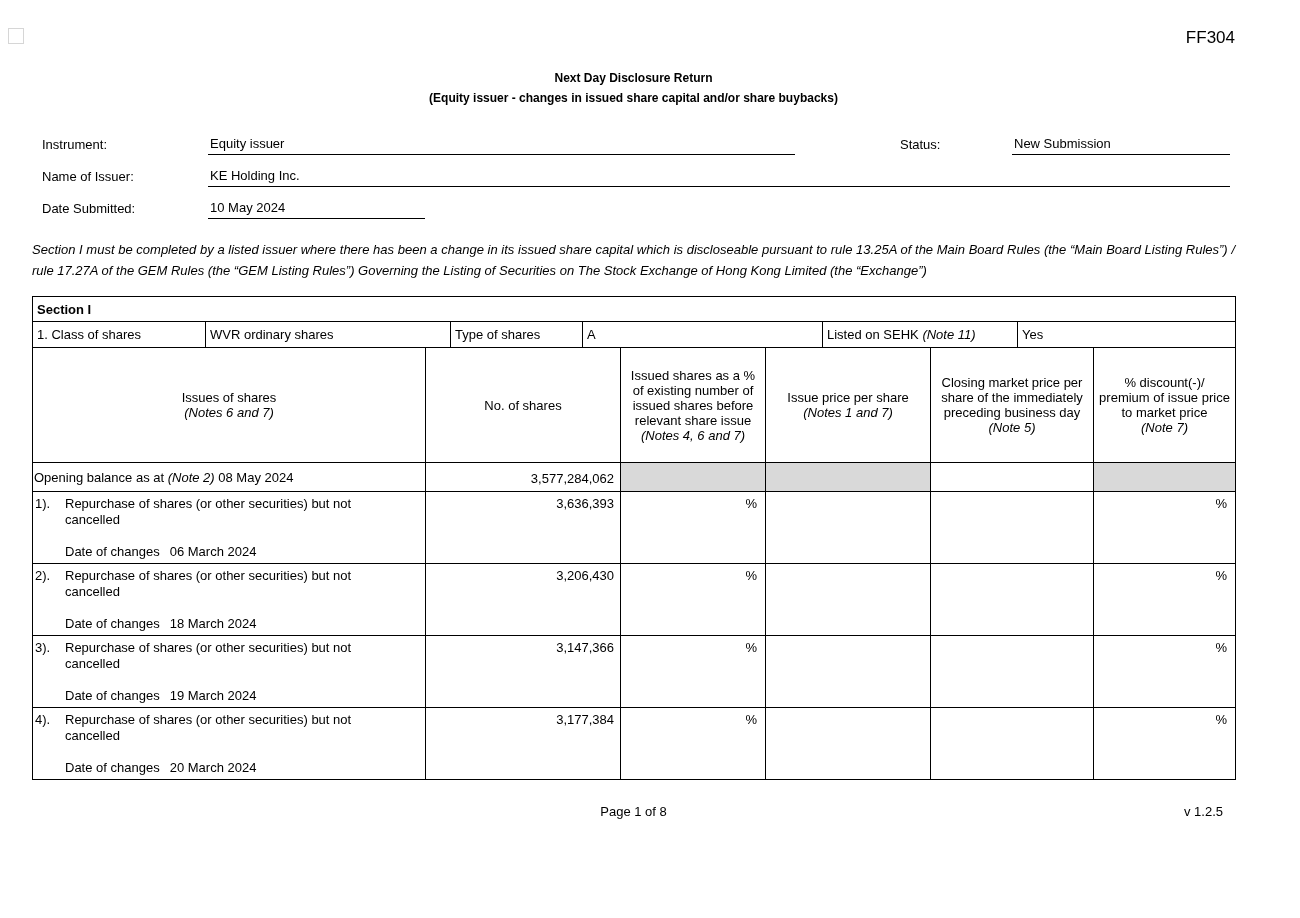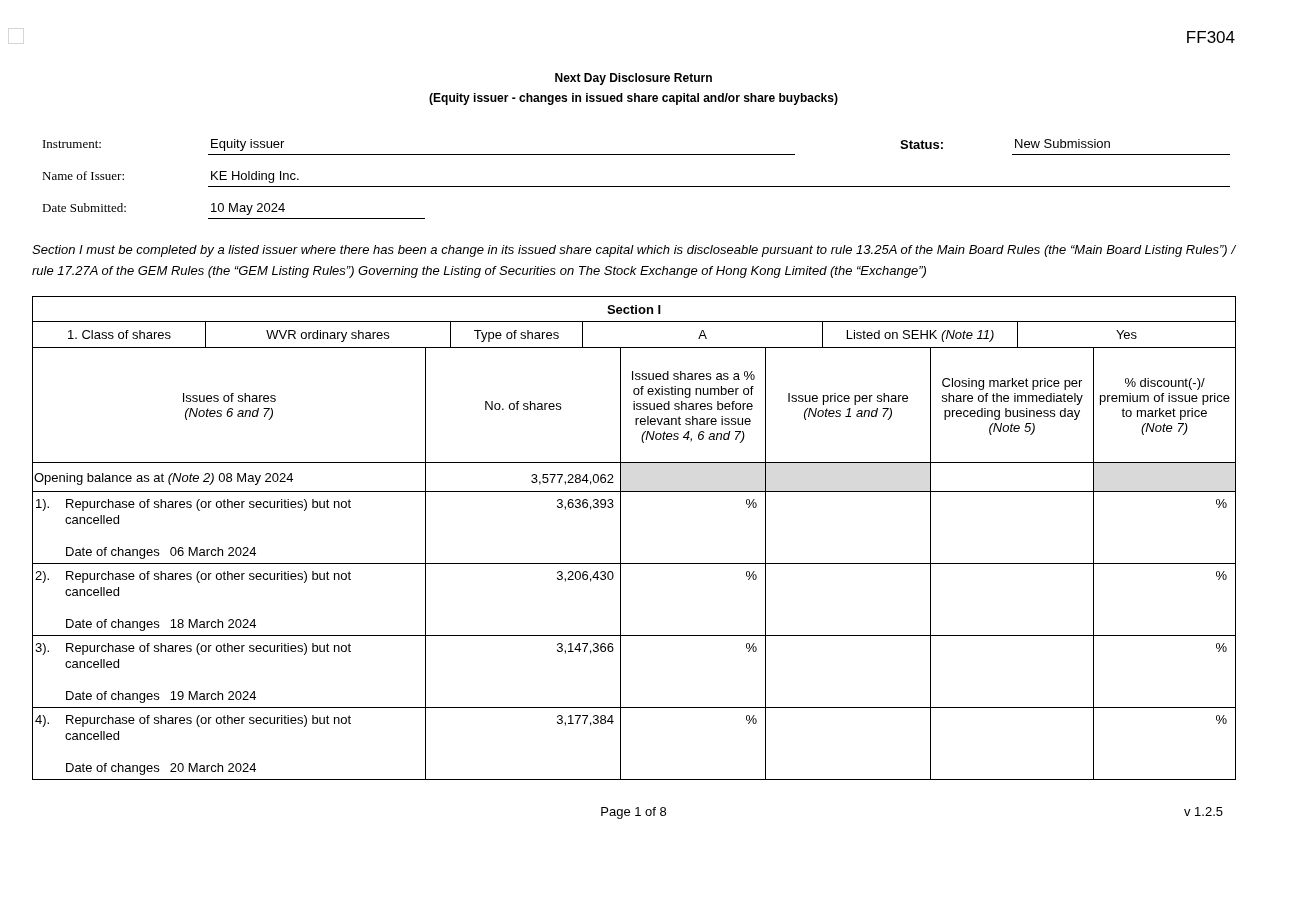--- a/index.html
+++ b/index.html
@@ -10,32 +10,32 @@
   }
   .corner-box{
     position:absolute; left:8px; top:28px; width:16px; height:16px;
     background:#fff; border:1px solid #d6d6d6;
   }
   .content{ width:1203px; margin-left:32px; padding-top:28px; position:relative; }
   .form-code{ text-align:right; font-size:17px; height:16px; }
   .title-block{ text-align:center; margin-top:24px; font-weight:bold; font-size:12px; line-height:20px; }
   .meta{ margin-top:28px; }
   .meta-row{ display:flex; align-items:flex-end; margin-bottom:13px; }
-  .meta-label{ width:176px; padding:0 0 3px 10px;font-family:Liberation Serif, serif; }
+  .meta-label{ width:176px; padding:0 0 3px 10px; }
   .meta-field{ border-bottom:1px solid #000; padding:0 2px 3px 2px; }
   .f-instrument{ width:587px; }
-  .status-label{ width:112px; margin-left:105px; padding-bottom:3px;font-weight:bold; }
+  .status-label{ width:112px; margin-left:105px; padding-bottom:3px; }
   .f-status{ width:218px; }
   .f-issuer{ width:1022px; }
   .f-date{ width:217px; }
   .intro{ margin-top:20px; font-style:italic; line-height:21px; text-align:justify; width:1203px; }
   table{ border-collapse:collapse; table-layout:fixed; width:1203px; }
   td,th{ border:1px solid #000; vertical-align:middle; font-weight:normal; }
   .top-table{ margin-top:15px; }
-  .top-table td{ height:26px; padding:2px 4px;text-align:center; }
+  .top-table td{ height:26px; padding:2px 4px; }
   .section-head td{ font-weight:bold; height:25px; }
   .main-table{ margin-top:-1px; }
   .main-table th{ height:115px; text-align:center; padding:4px 5px; line-height:15px; }
   .main-table td{ vertical-align:top; }
   .opening-row td{ height:29px; vertical-align:middle; }
   .opening-label{ padding:2px 1px; }
   .num-cell{ text-align:right; padding:4px 6px 2px 2px; }
   .pct-cell{ text-align:right; padding:4px 8px 2px 2px; }
   .shaded{ background:#d9d9d9; }
   .data-row td{ height:72px; }

